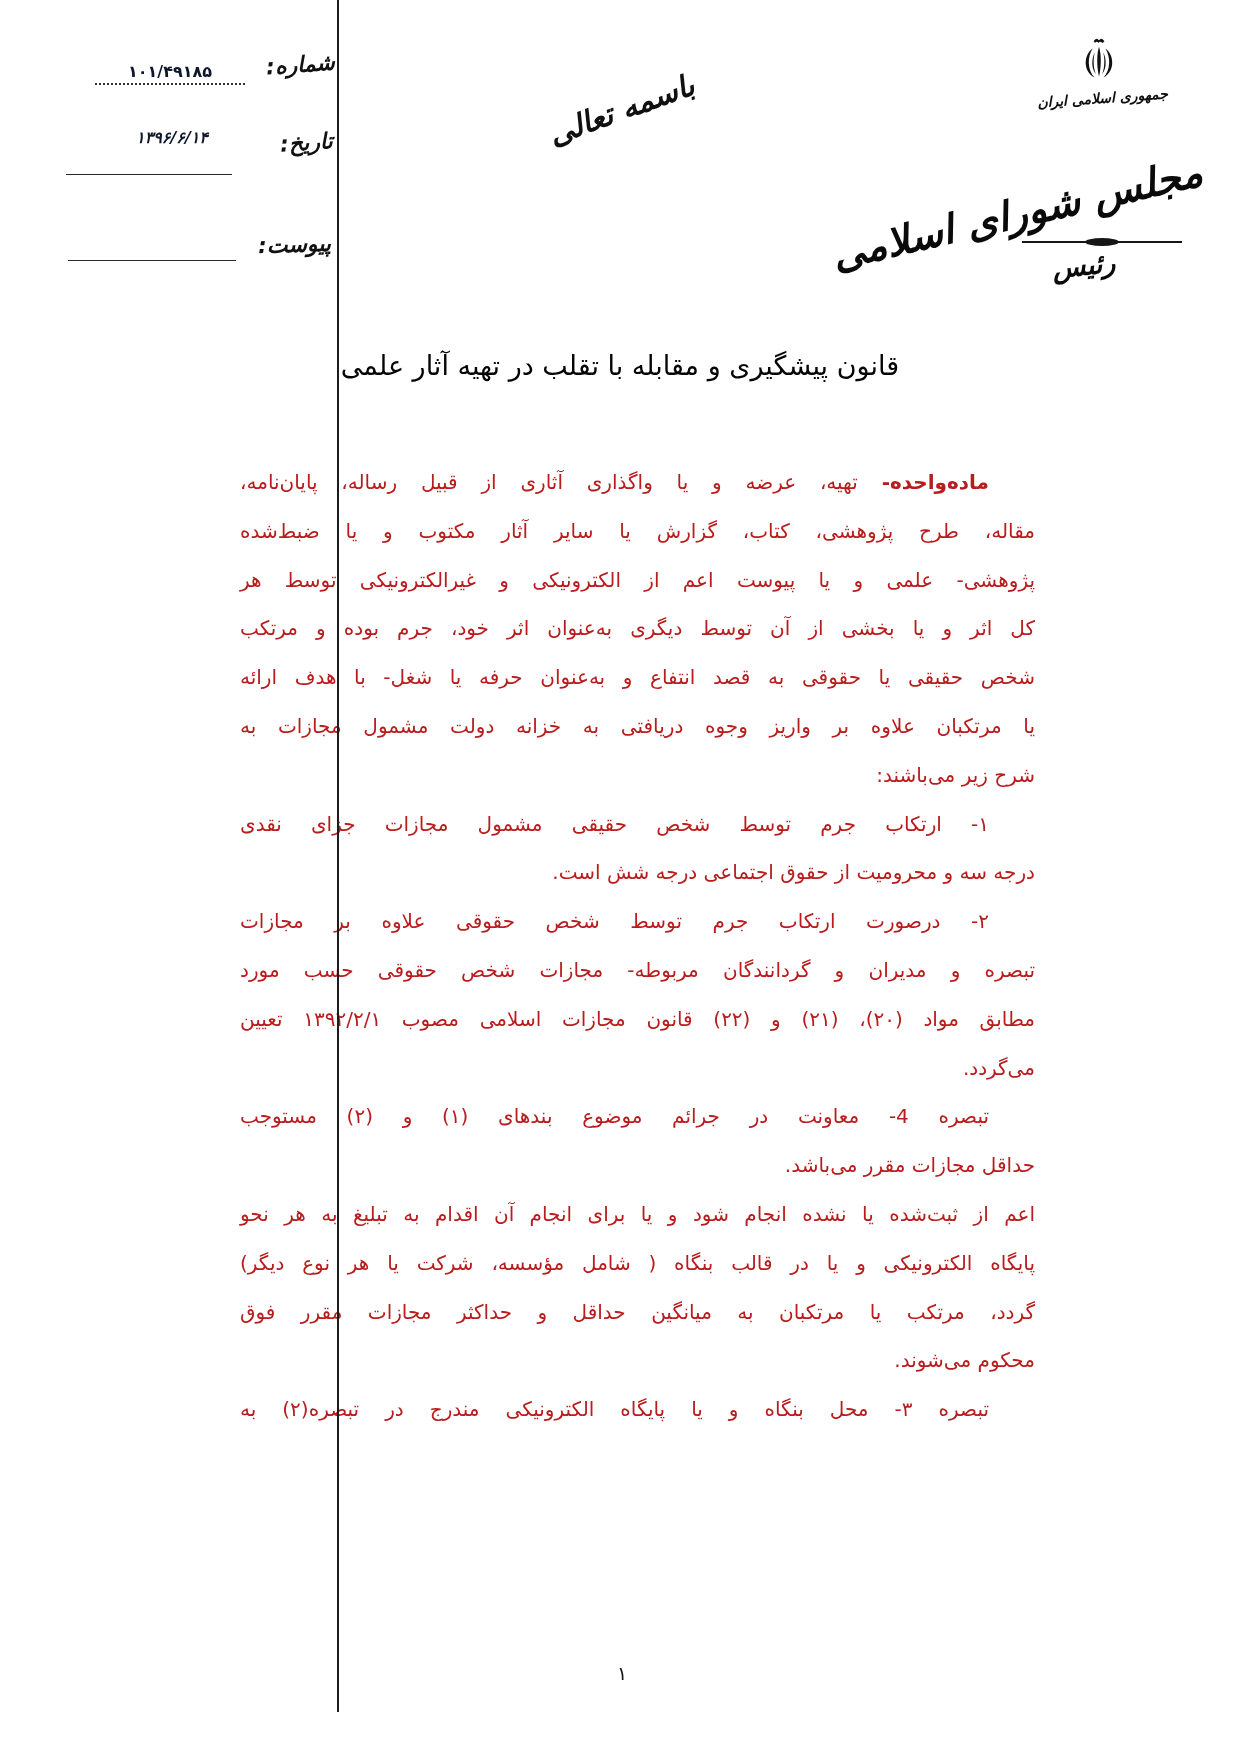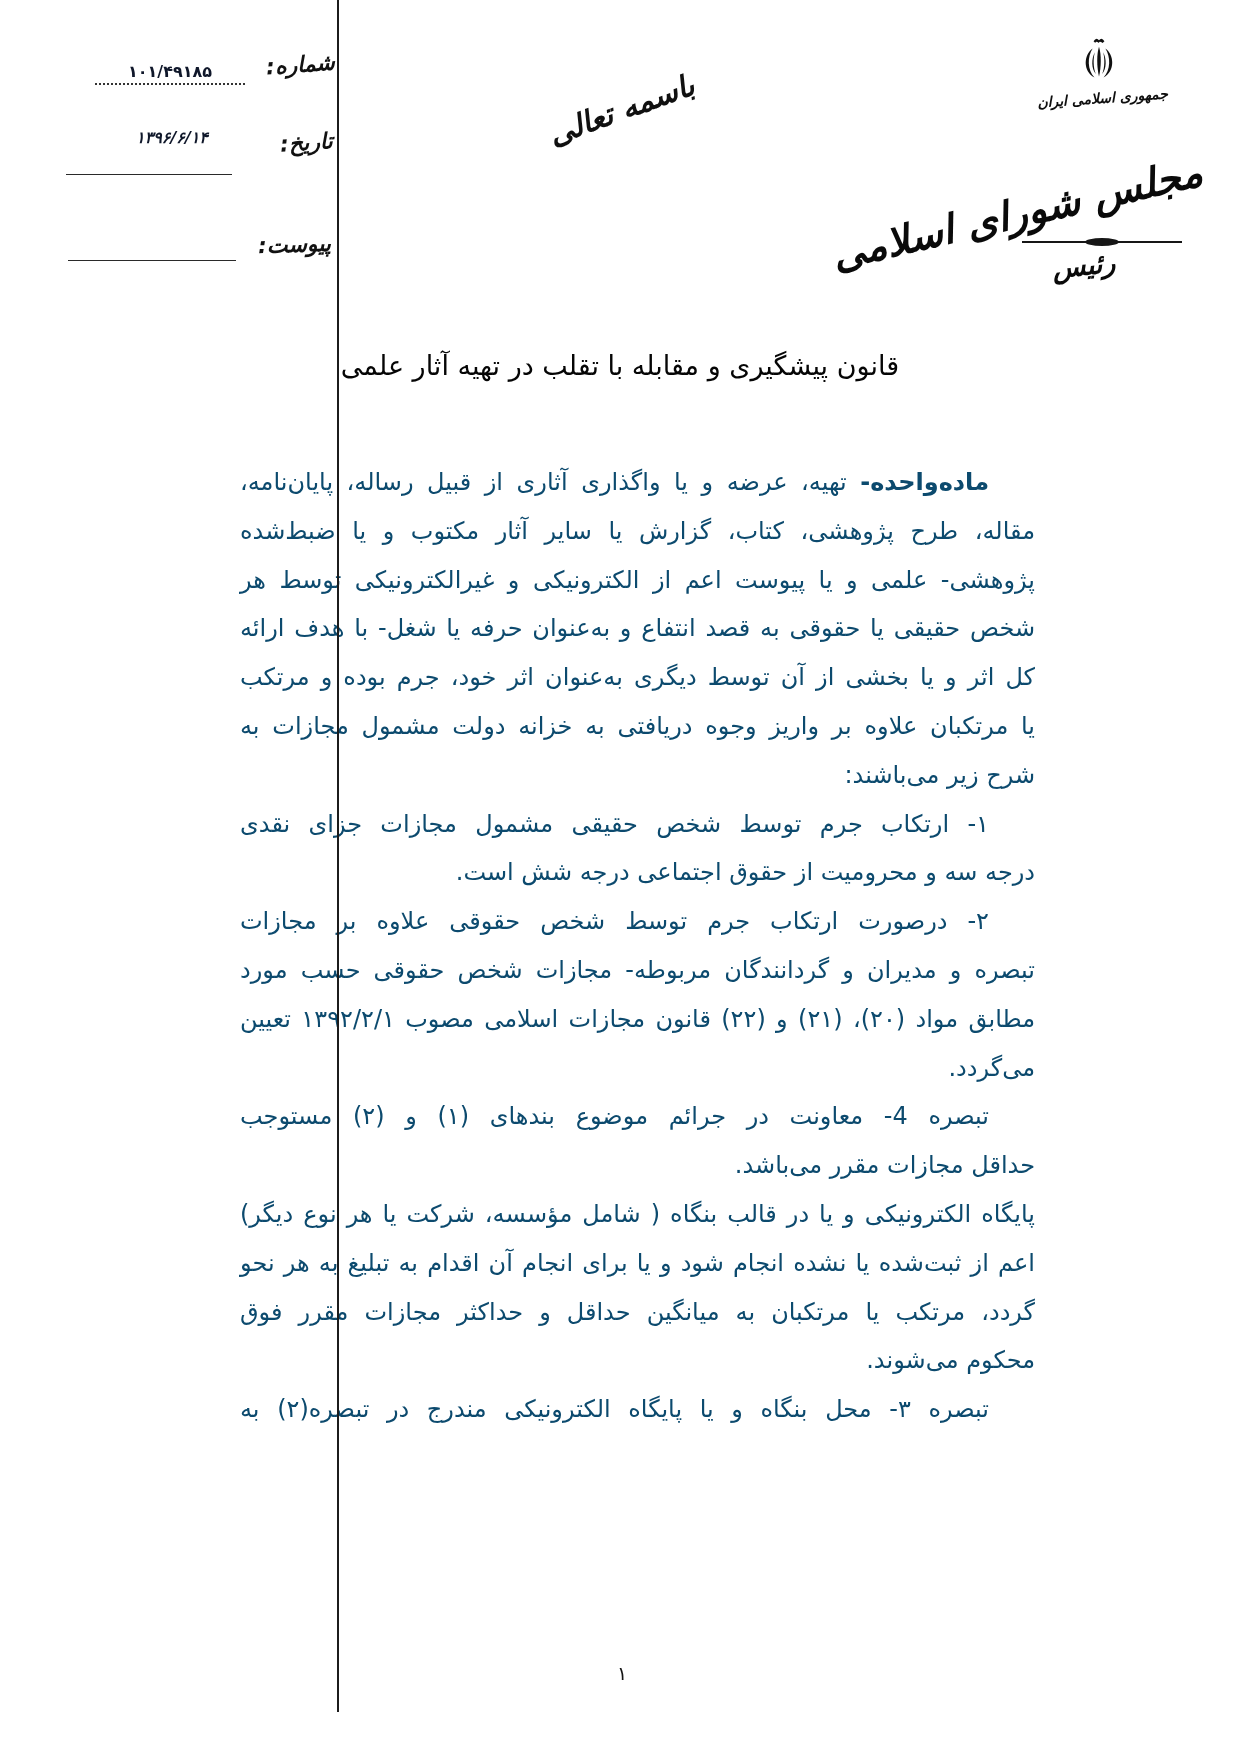--- a/index.html
+++ b/index.html
@@ -53,21 +53,21 @@
 
   
   .law-title{
     position:absolute;left:225px;top:350px;width:790px;text-align:center;direction:rtl;
     font-size:27px;font-weight:normal;color:#050505;
   }
 
   
   .body-text{
     position:absolute;right:205px;top:458px;width:795px;direction:rtl;
-    font-size:24px;color:#0c4a6e;
+    font-size:20px;color:#b91c1c;
   }
   .line{
     height:48.8px;line-height:48.8px;white-space:nowrap;
     text-align:justify;text-align-last:justify;text-justify:inter-word;white-space:normal;
     overflow:visible;
   }
   .line.indent{padding-right:46px;}
   .line.end{text-align:right;text-align-last:right;}
   .lead-bold{font-weight:bold;}
 
@@ -112,34 +112,34 @@
       <span class="gem"></span>
     </div>
   <div class="role">رئیس</div>
 
   <div class="law-title">قانون پیشگیری و مقابله با تقلب در تهیه آثار علمی</div>
 
   <div class="body-text">
     <div class="line indent"><span class="lead-bold">ماده‌واحده-</span><span> تهیه، عرضه و یا واگذاری آثاری از قبیل رساله، پایان‌نامه،</span></div>
     <div class="line">مقاله، طرح پژوهشی، کتاب، گزارش یا سایر آثار مکتوب و یا ضبط‌شده</div>
     <div class="line">پژوهشی- علمی و یا پیوست اعم از الکترونیکی و غیرالکترونیکی توسط هر</div>
+    <div class="line">کل اثر و یا بخشی از آن توسط دیگری به‌عنوان اثر خود، جرم بوده و مرتکب</div>
     <div class="line">شخص حقیقی یا حقوقی به قصد انتفاع و به‌عنوان حرفه یا شغل- با هدف ارائه</div>
-    <div class="line">کل اثر و یا بخشی از آن توسط دیگری به‌عنوان اثر خود، جرم بوده و مرتکب</div>
     <div class="line">یا مرتکبان علاوه بر واریز وجوه دریافتی به خزانه دولت مشمول مجازات به</div>
     <div class="line end">شرح زیر می‌باشند:</div>
     <div class="line indent">۱- ارتکاب جرم توسط شخص حقیقی مشمول مجازات جزای نقدی</div>
     <div class="line end">درجه سه و محرومیت از حقوق اجتماعی درجه شش است.</div>
     <div class="line indent">۲- درصورت ارتکاب جرم توسط شخص حقوقی علاوه بر مجازات</div>
     <div class="line">تبصره و مدیران و گردانندگان مربوطه- مجازات شخص حقوقی حسب مورد</div>
     <div class="line">مطابق مواد (۲۰)، (۲۱) و (۲۲) قانون مجازات اسلامی مصوب ۱۳۹۲/۲/۱ تعیین</div>
     <div class="line end">می‌گردد.</div>
     <div class="line indent">تبصره 4- معاونت در جرائم موضوع بندهای (۱) و (۲) مستوجب</div>
     <div class="line end">حداقل مجازات مقرر می‌باشد.</div>
+    <div class="line">اعم از ثبت‌شده یا نشده انجام شود و یا برای انجام آن اقدام به تبلیغ به هر نحو</div>
     <div class="line">پایگاه الکترونیکی و یا در قالب بنگاه ( شامل مؤسسه، شرکت یا هر نوع دیگر)</div>
-    <div class="line">اعم از ثبت‌شده یا نشده انجام شود و یا برای انجام آن اقدام به تبلیغ به هر نحو</div>
     <div class="line">گردد، مرتکب یا مرتکبان به میانگین حداقل و حداکثر مجازات مقرر فوق</div>
     <div class="line end">محکوم می‌شوند.</div>
     <div class="line indent">تبصره ۳- محل بنگاه و یا پایگاه الکترونیکی مندرج در تبصره(۲) به</div>
   </div>
 
   <div class="page-number">۱</div>
 
 </div>
 
 </body></html>

